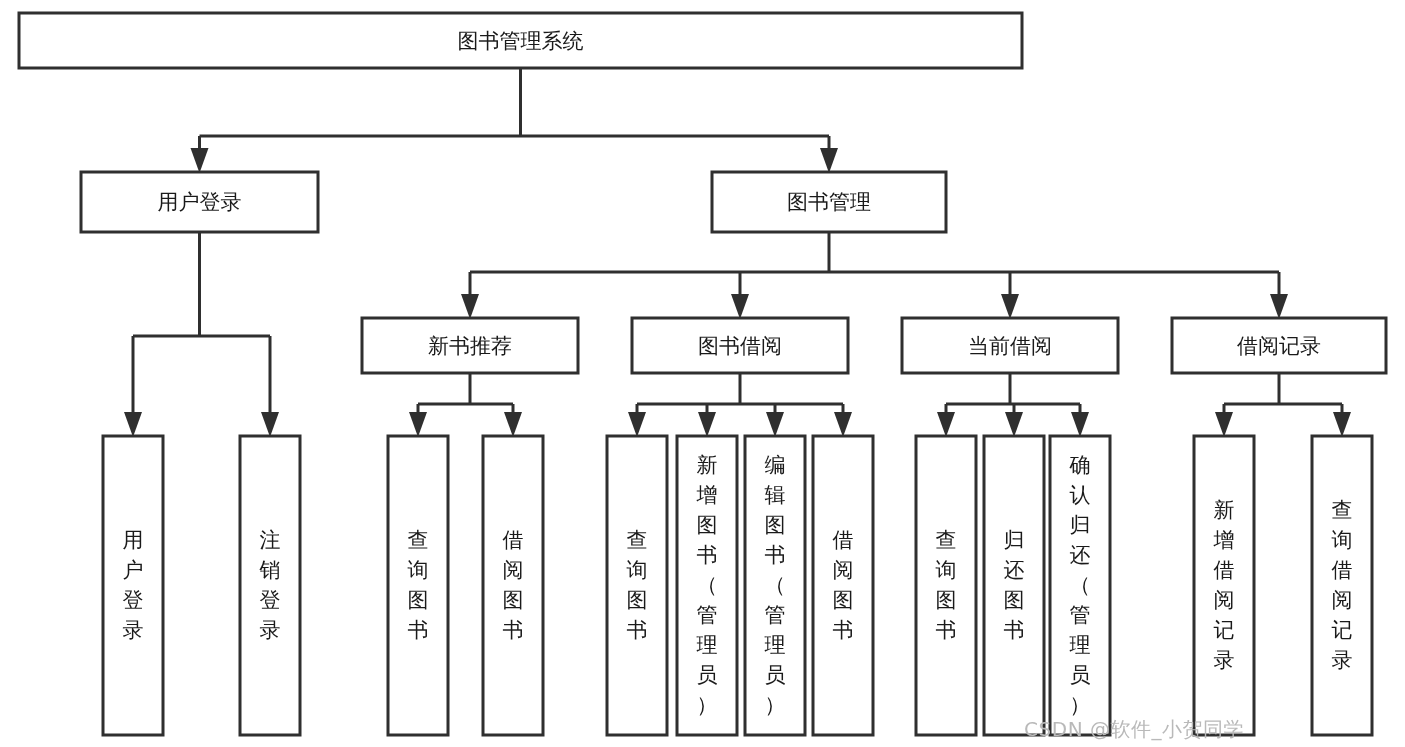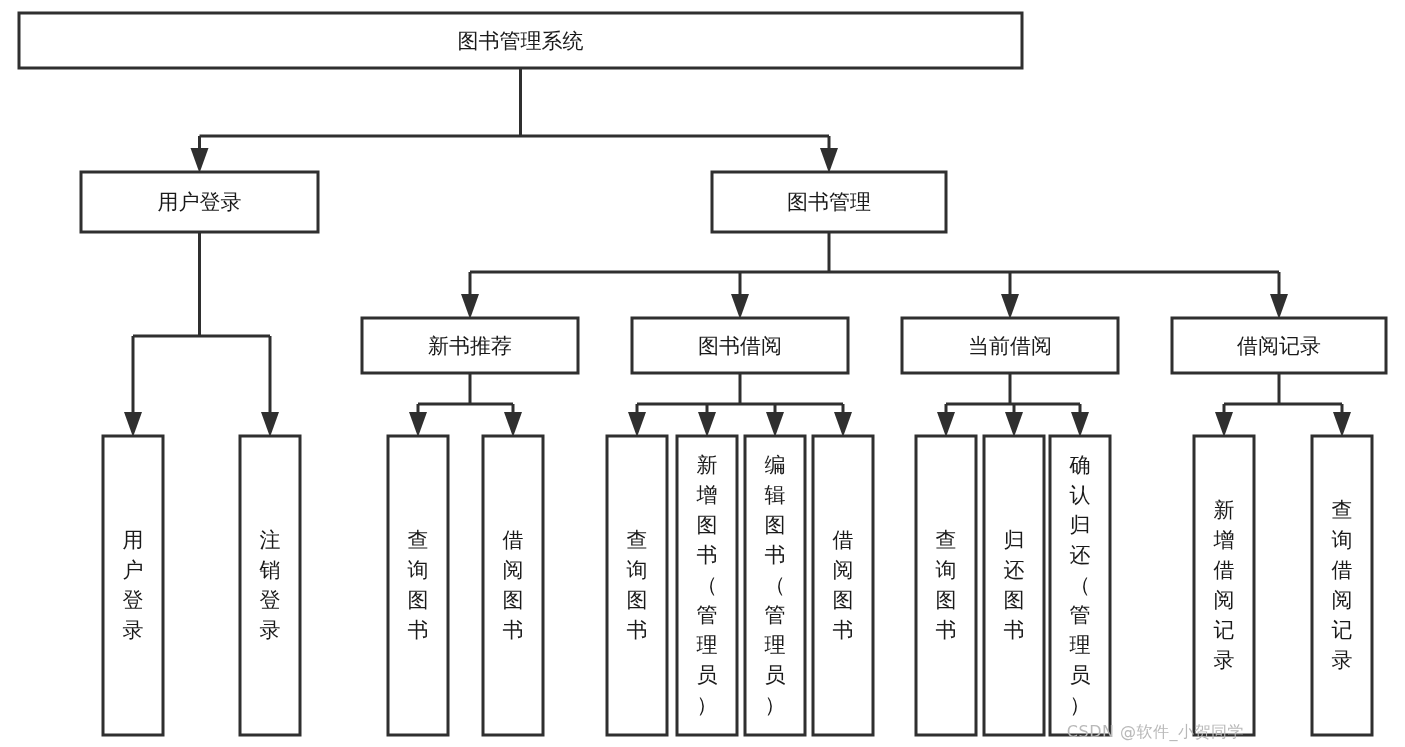--- a/index.html
+++ b/index.html
@@ -54,21 +54,21 @@
   }
   .connector-arrow {
     fill: #2f2f2f;
     stroke: none;
   }
   .watermark-text {
     position: absolute;
     right: 8px;
     bottom: 4px;
     font-family: "DejaVu Sans", "Liberation Sans", sans-serif;
-    font-size: 16px;
+    font-size: 20px;
     color: #b9b9b9;
     letter-spacing: 0.5px;
     user-select: none;
     pointer-events: none;
   }
 </style>
 </head>
 <body>
 
 <div id="diagram-root">

